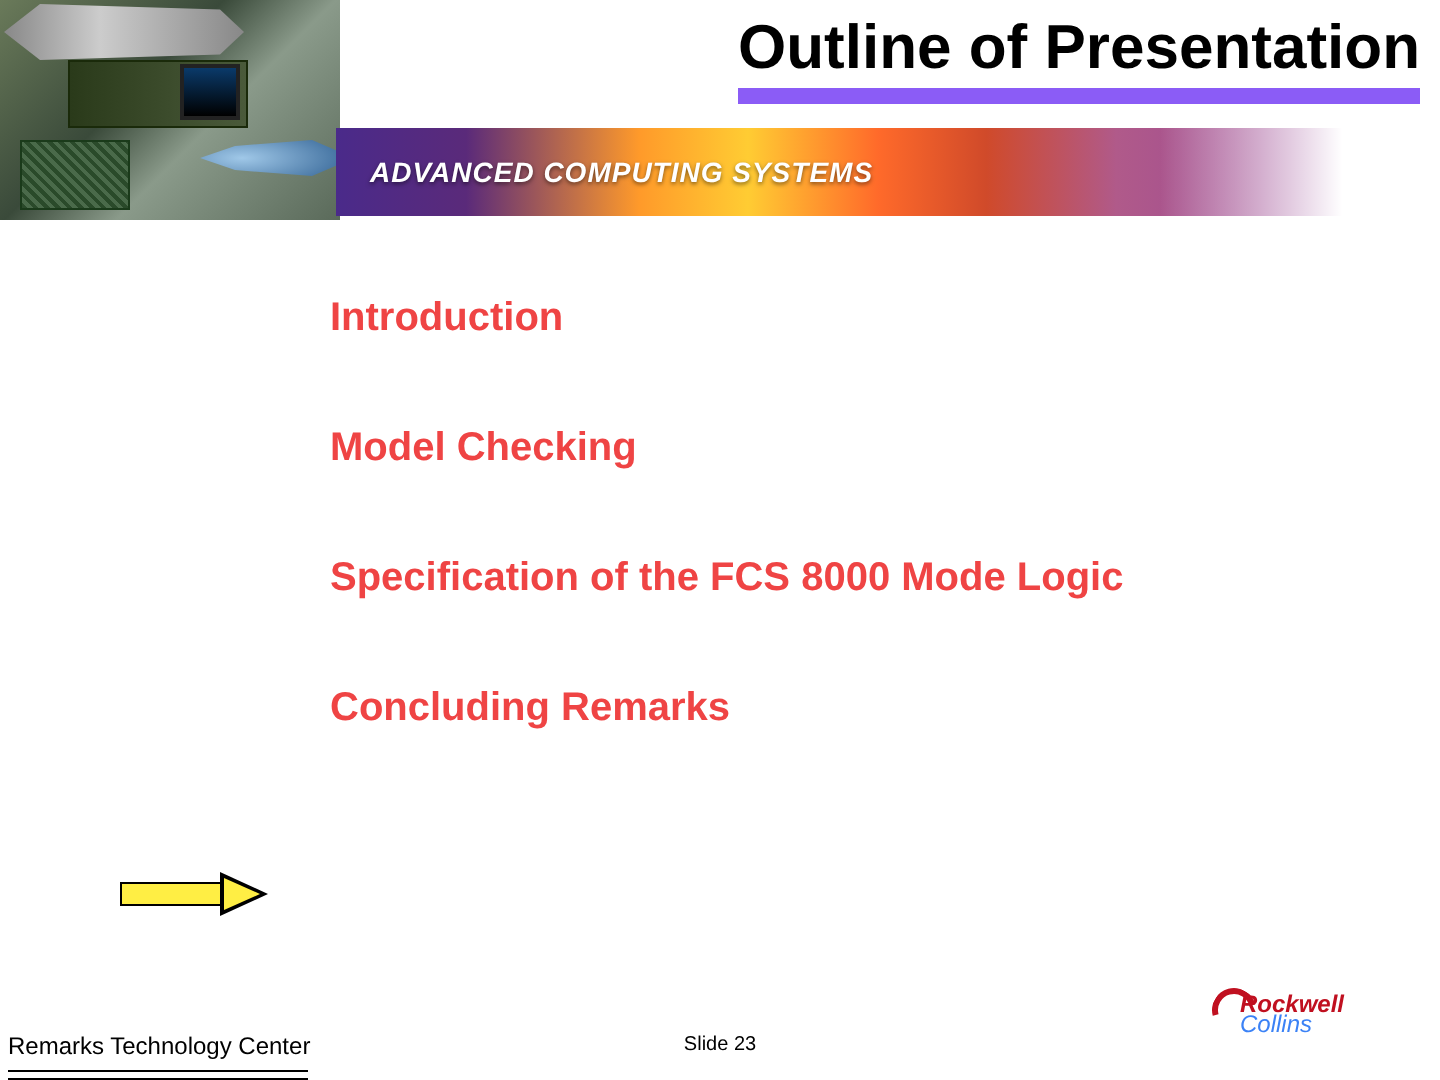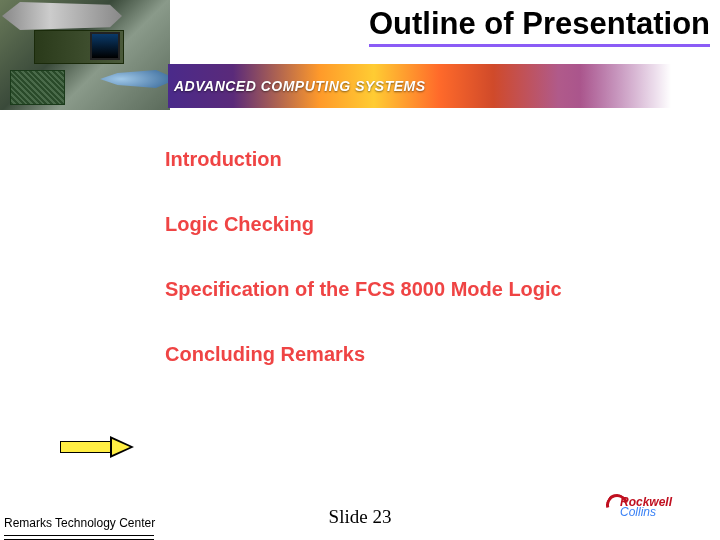--- a/index.html
+++ b/index.html
@@ -16,21 +16,21 @@
     top: 0; left: 0; right: 0;
     height: 110px;
   }
   .title {
     position: absolute;
     top: 6px;
     right: 10px;
     font-size: 31px;
     font-weight: bold;
     color: #000;
-    border-bottom: 3px solid #8b5cf6;
+    border-bottom: 8px solid #8b5cf6;
     padding-bottom: 2px;
     font-family: Arial, sans-serif;
   }
   .header-collage {
     position: absolute;
     top: 0; left: 0;
     width: 170px; height: 110px;
     background:
       linear-gradient(135deg, #6a7a5a 0%, #3a4a3a 40%, #8a9a8a 60%, #5a6a5a 100%);
   }
@@ -72,21 +72,21 @@
   }
   .banner {
     position: absolute;
     top: 64px; left: 168px; right: 10px;
     height: 44px;
     background: linear-gradient(90deg,
       #4a2a8a 0%, #5a2a7a 12%, #ff9a2a 28%, #ffcc33 38%,
       #ff6a2a 50%, #d04a2a 60%, #b05a8a 72%, #8a3a9a 100%);
     display: flex;
     align-items: center;
-    padding-left: 6px;
+    padding-left: 17px;
   }
   .banner-text {
     color: #fff;
     font-weight: bold;
     font-size: 14px;
     letter-spacing: 0.5px;
     text-shadow: 0 1px 2px rgba(0,0,0,0.5);
     font-style: italic;
   }
   .banner::after {
@@ -160,23 +160,23 @@
   .footer-line-extra {
     position: absolute;
     left: 4px; bottom: 0px;
     width: 150px; height: 1px;
     background: #000;
   }
   .footer-center {
     position: absolute;
     left: 50%; bottom: 12px;
     transform: translateX(-50%);
-    font-size: 19px;
+    font-size: 10px;
     color: #000;
-    font-family: Liberation Serif, serif;
+    font-family: Liberation Sans, sans-serif;
   }
   .footer-right {
     position: absolute;
     right: 10px; bottom: 4px;
     width: 90px; height: 40px;
   }
   .rc-rock {
     font-family: "Arial Black", Arial, sans-serif;
     font-weight: 700;
     font-size: 12px;
@@ -216,21 +216,21 @@
     <div class="board"></div>
   </div>
   <div class="title">Outline of Presentation</div>
   <div class="banner">
     <span class="banner-text">ADVANCED COMPUTING SYSTEMS</span>
   </div>
 </div>
 
 <div class="content">
   <div class="item">Introduction</div>
-  <div class="item">Logic Checking</div>
+  <div class="item">Model Checking</div>
   <div class="item">Specification of the FCS 8000 Mode Logic</div>
   <div class="item">Concluding Remarks</div>
 </div>
 
 <div class="pointer">
   <div class="pointer-body"></div>
   <div class="pointer-head"></div>
 </div>
 
 <div class="footer">

